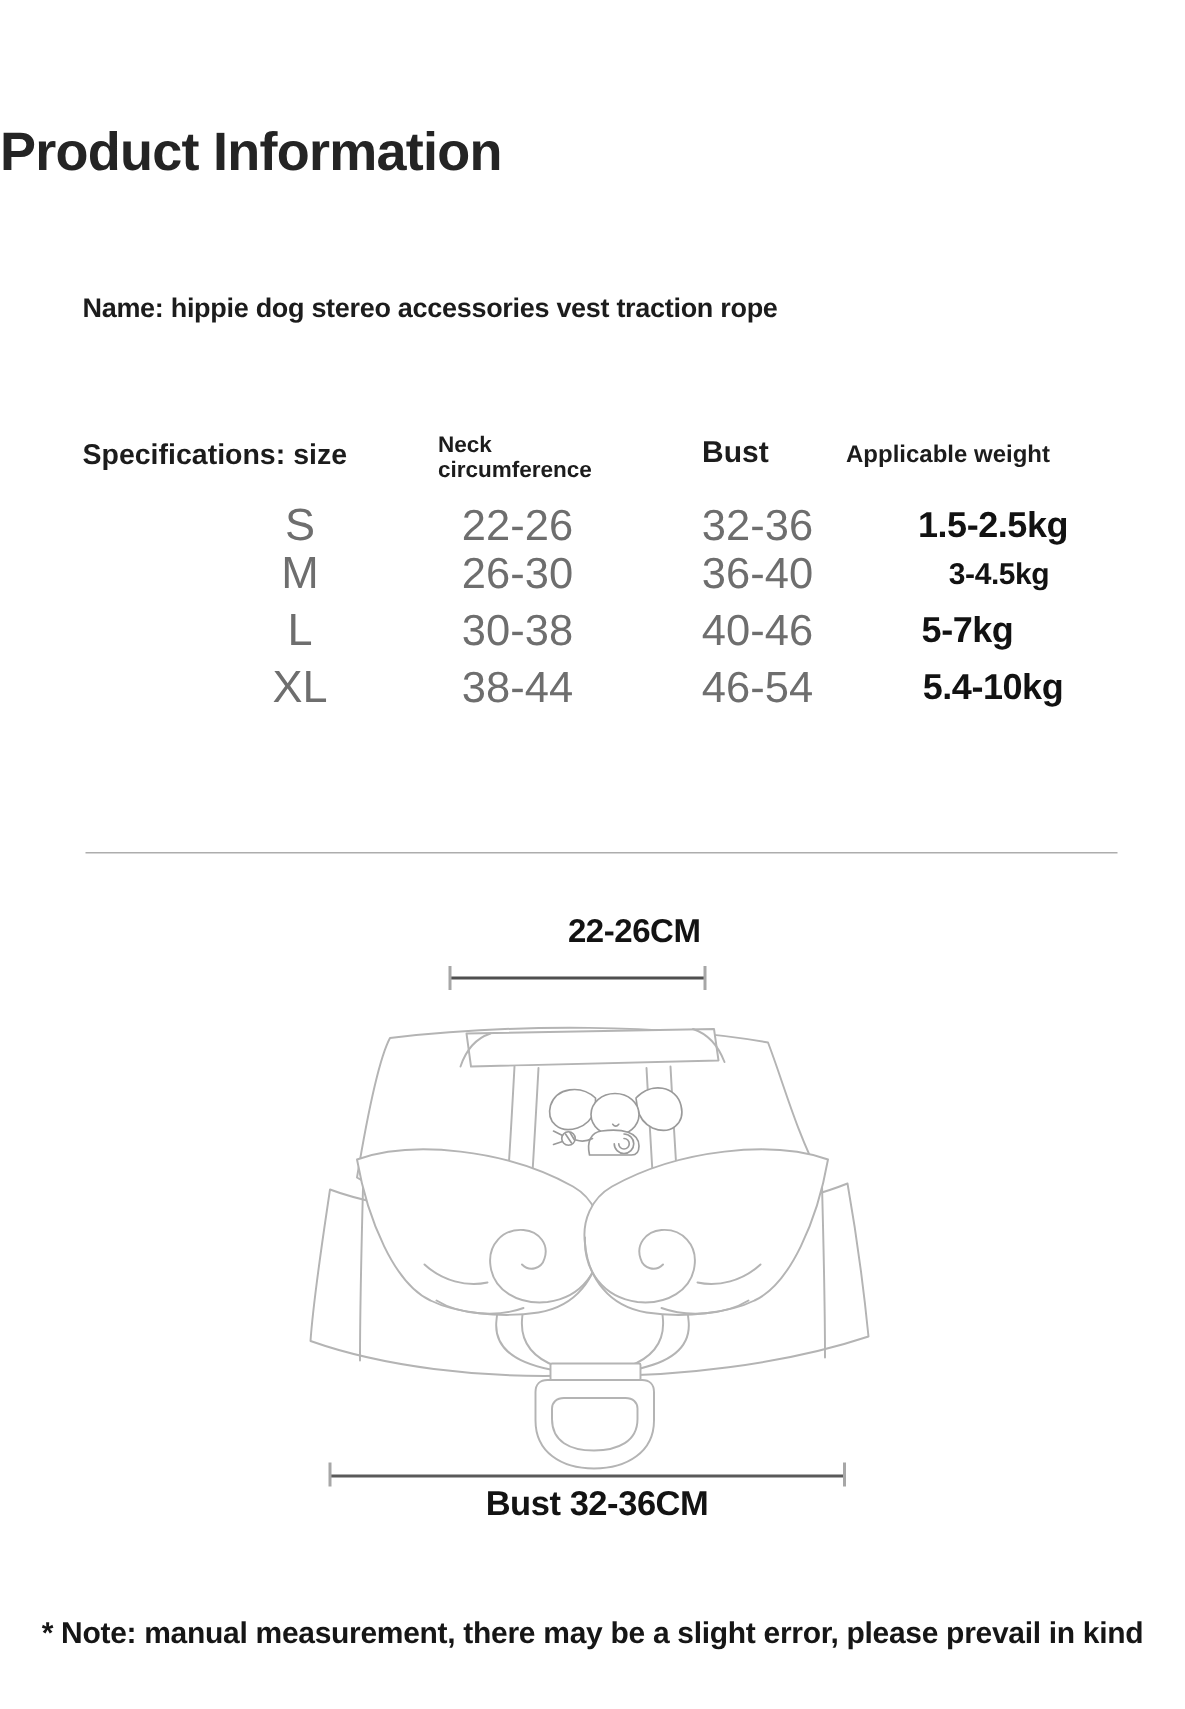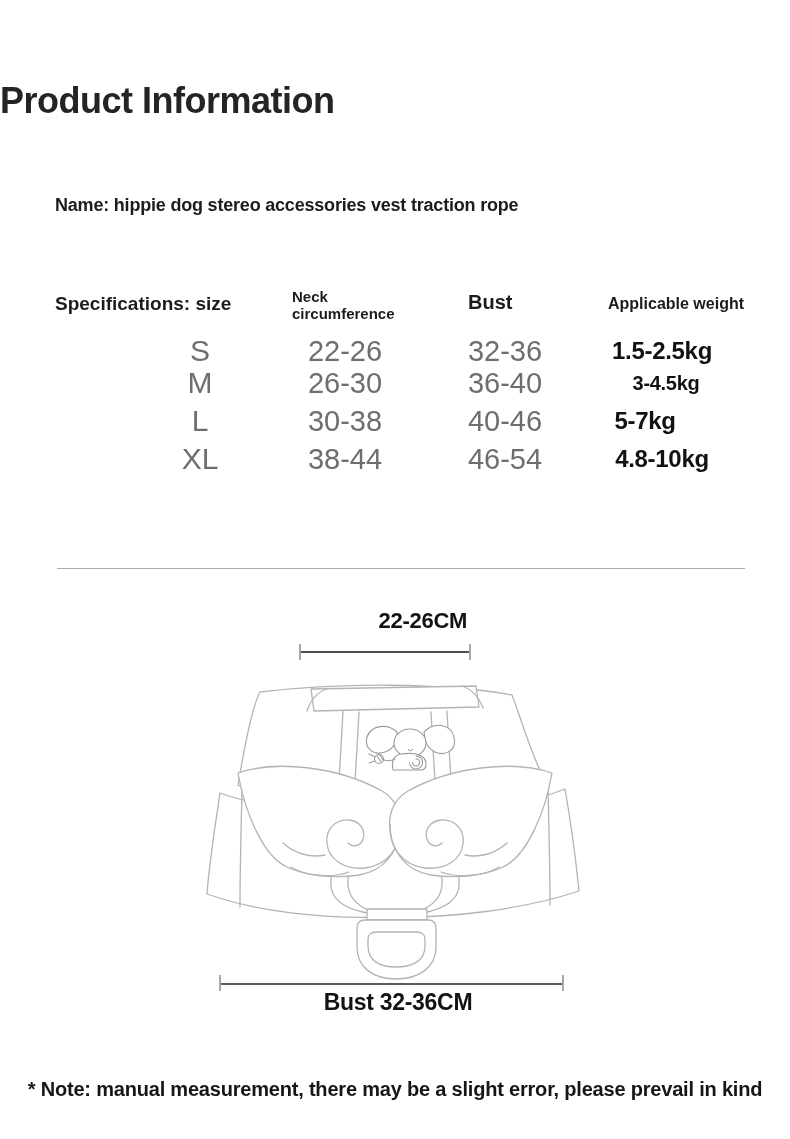--- a/index.html
+++ b/index.html
@@ -9,21 +9,21 @@
 
   .title{left:0;right:0;top:80px;text-align:left;font-size:36px;font-weight:700;
          color:#242424;letter-spacing:-0.5px;}
   .name-line{left:55px;top:195px;font-size:18px;font-weight:700;letter-spacing:-0.2px;}
   .material-line{left:55px;top:239px;font-size:20px;font-weight:700;letter-spacing:-0.2px;}
 
   
   .h-size{left:55px;top:293px;font-size:19px;font-weight:700;}
   .h-neck{left:292px;top:288px;width:112px;font-size:15px;font-weight:700;line-height:17px;}
   .h-bust{left:468px;top:291px;font-size:20px;font-weight:700;}
-  .h-weight{left:608px;top:295px;font-size:16px;font-weight:700;}
+  .h-weight{left:564px;top:295px;font-size:16px;font-weight:700;}
 
   
   .t-row{position:absolute;left:0;width:790px;height:36px;}
   .t-row:nth-child(1){top:333px;}
   .t-row:nth-child(2){top:365px;}
   .t-row:nth-child(3){top:403px;}
   .t-row:nth-child(4){top:441px;}
   .cell{position:absolute;text-align:center;line-height:36px;}
   .c-size{left:150px;width:100px;font-size:30px;color:#6e6e6e;}
   .c-neck{left:285px;width:120px;font-size:29px;color:#6e6e6e;}
@@ -90,21 +90,21 @@
       <div class="cell c-size">L</div>
       <div class="cell c-neck">30-38</div>
       <div class="cell c-bust">40-46</div>
       <div class="cell c-weight">5-7kg</div>
     </div>
 
     <div class="t-row">
       <div class="cell c-size">XL</div>
       <div class="cell c-neck">38-44</div>
       <div class="cell c-bust">46-54</div>
-      <div class="cell c-weight">4.8-10kg</div>
+      <div class="cell c-weight">5.4-10kg</div>
     </div>
   </div>
   </div>
 
   <div class="abs divider"></div>
 
   <div class="abs m-label-top">22-26CM</div>
   <div class="abs m-line-top"></div>
   <div class="abs tick tick-tl"></div>
   <div class="abs tick tick-tr"></div>

